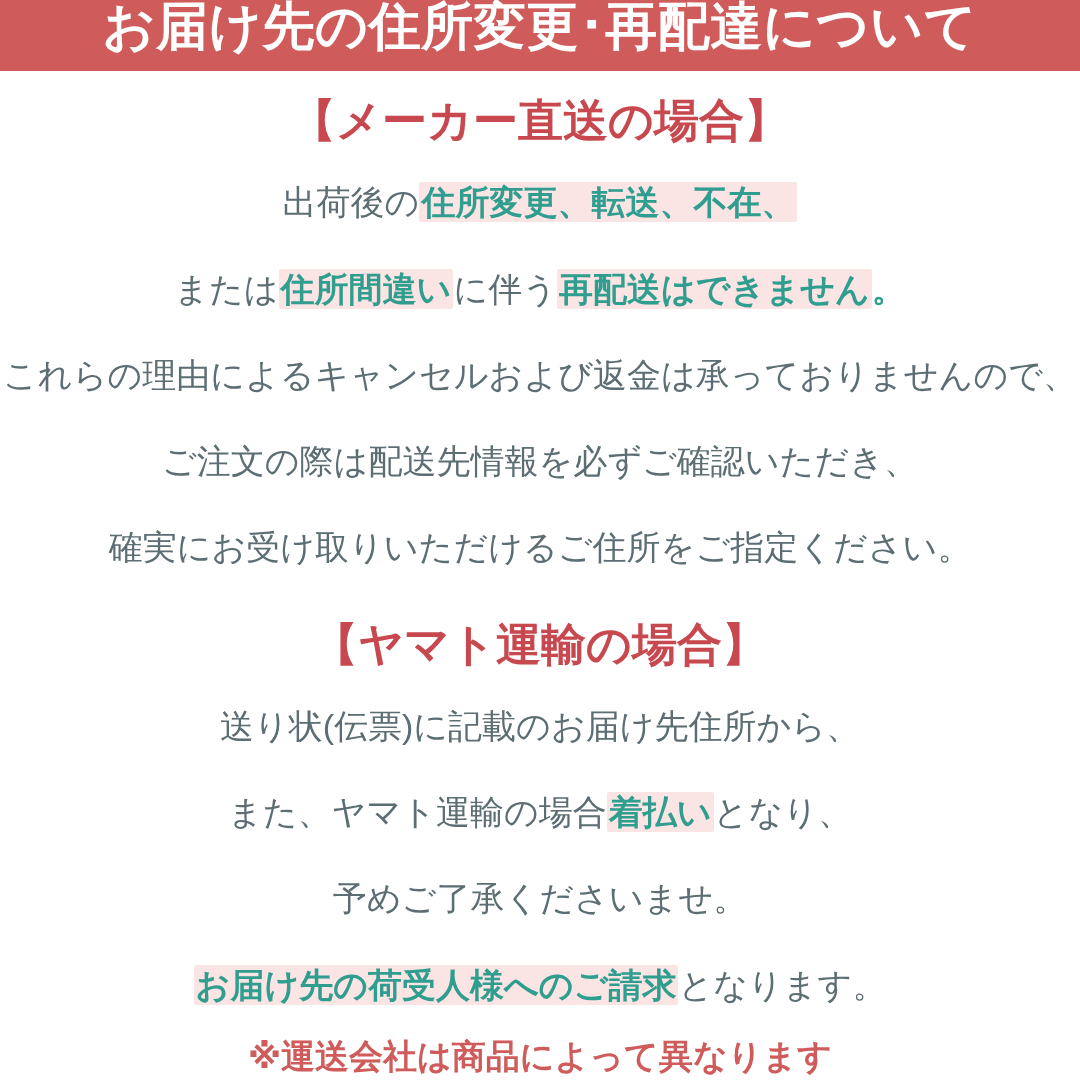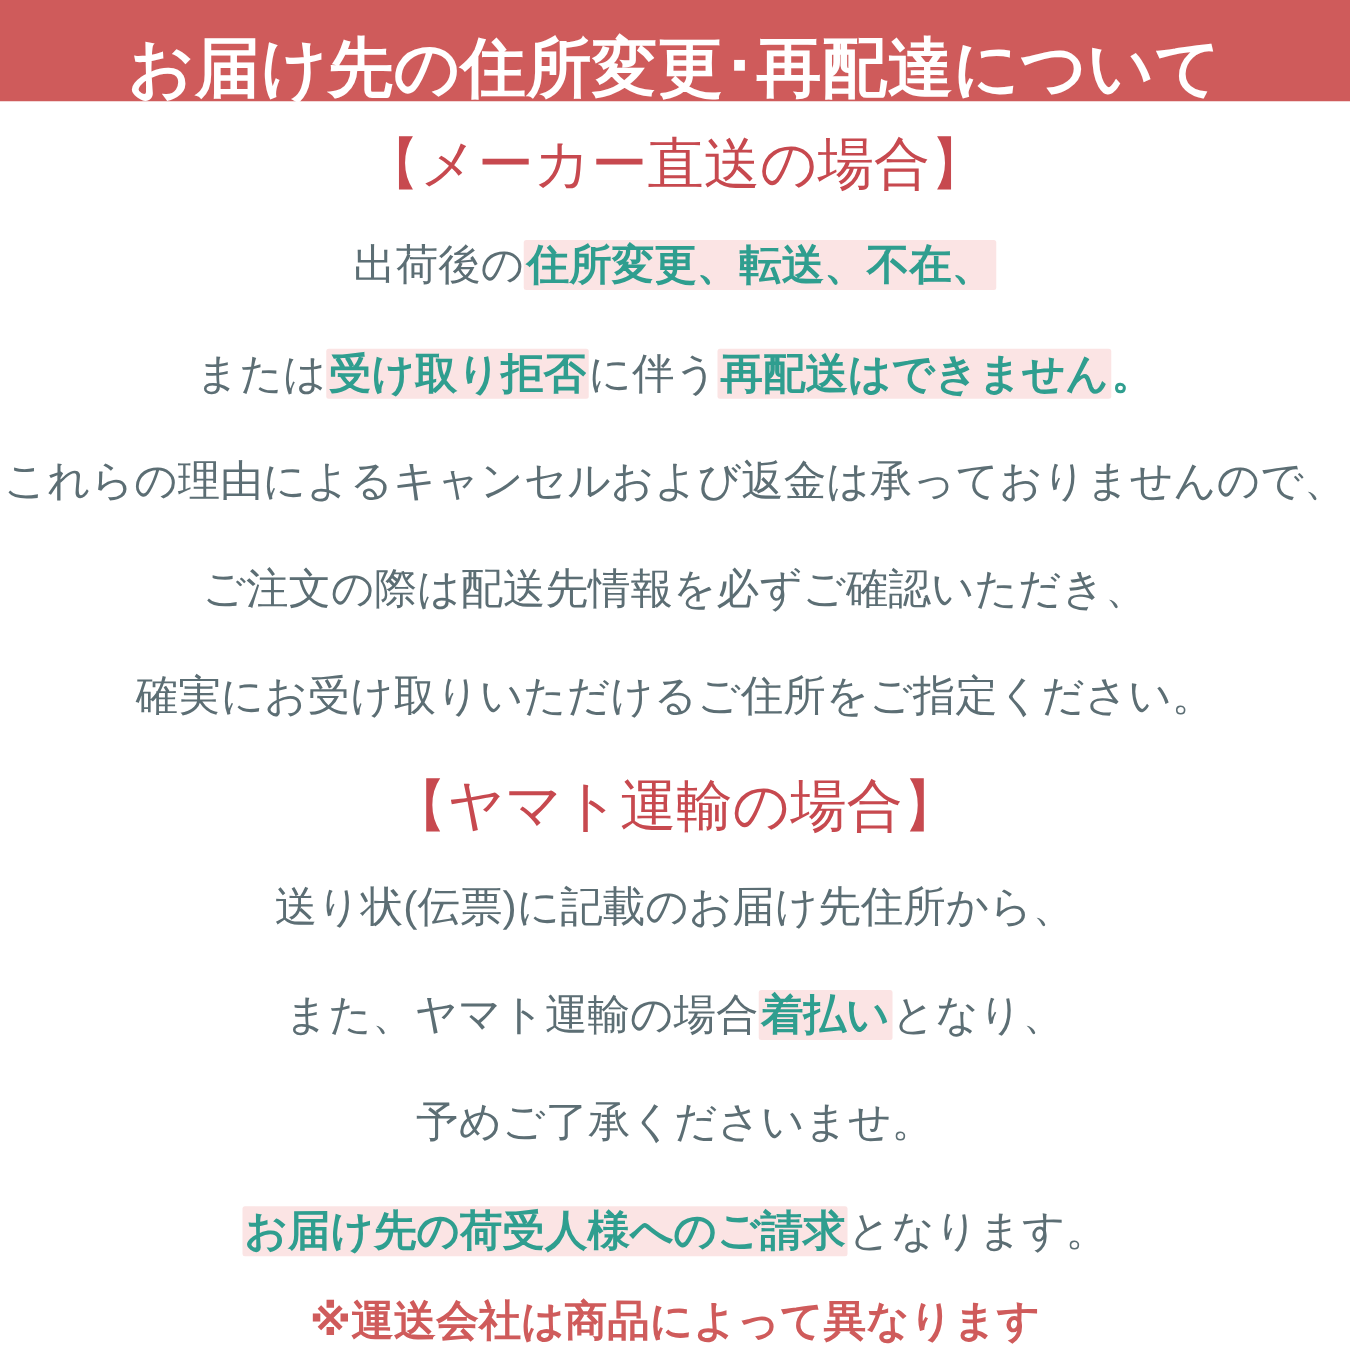--- a/index.html
+++ b/index.html
@@ -22,21 +22,21 @@
     flex-direction: column;
     box-sizing: border-box;
   }
 
   
   .header-banner {
     width: 100%;
     background: #cf5b5b;
     height: 128px;
     display: flex;
-    align-items: flex-end;
+    align-items: flex-start;
     justify-content: center;
     box-sizing: border-box;
   }
   .header-title {
     color: #ffffff;
     font-size: 52px;
     font-weight: 700;
     letter-spacing: 0.5px;
     line-height: 1;
     white-space: nowrap;
@@ -48,28 +48,28 @@
     padding: 10px 14px 0 14px;
     box-sizing: border-box;
     display: flex;
     flex-direction: column;
     align-items: center;
   }
 
   .section-heading {
     color: #c7494f;
     font-size: 45px;
-    font-weight: 400;
+    font-weight: 700;
     text-align: center;
     line-height: 1.25;
     margin: 12px 0 10px 0;
     white-space: nowrap;
   }
   .section-heading.second {
-    margin-top: 16px;
+    margin-top: 26px;
   }
 
   .line {
     text-align: center;
     font-size: 34px;
     line-height: 1.42;
     color: #5c6e74;
     white-space: nowrap;
     margin: 19px 0;
   }
@@ -105,21 +105,21 @@
 
   <div class="content">
 
     <div class="section-heading">【メーカー直送の場合】</div>
 
     <div class="line">
       <span>出荷後の</span><span class="teal hl">住所変更、転送、不在、</span>
     </div>
 
     <div class="line">
-      <span>または</span><span class="teal hl">受け取り拒否</span><span>に伴う</span><span class="teal hl">再配送はできません</span><span class="teal">。</span>
+      <span>または</span><span class="teal hl">住所間違い</span><span>に伴う</span><span class="teal hl">再配送はできません</span><span class="teal">。</span>
     </div>
 
     <div class="line">
       <span>これらの理由によるキャンセルおよび返金は承っておりませんので、</span>
     </div>
 
     <div class="line">
       <span>ご注文の際は配送先情報を必ずご確認いただき、</span>
     </div>
 

